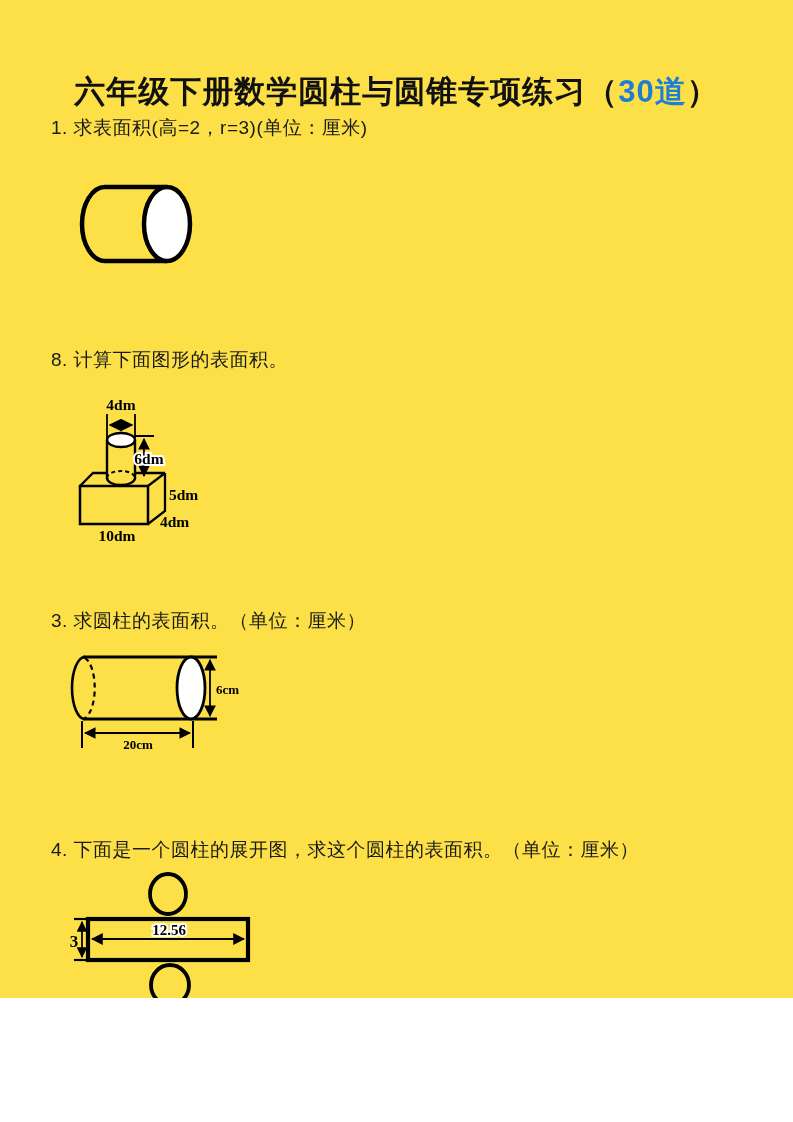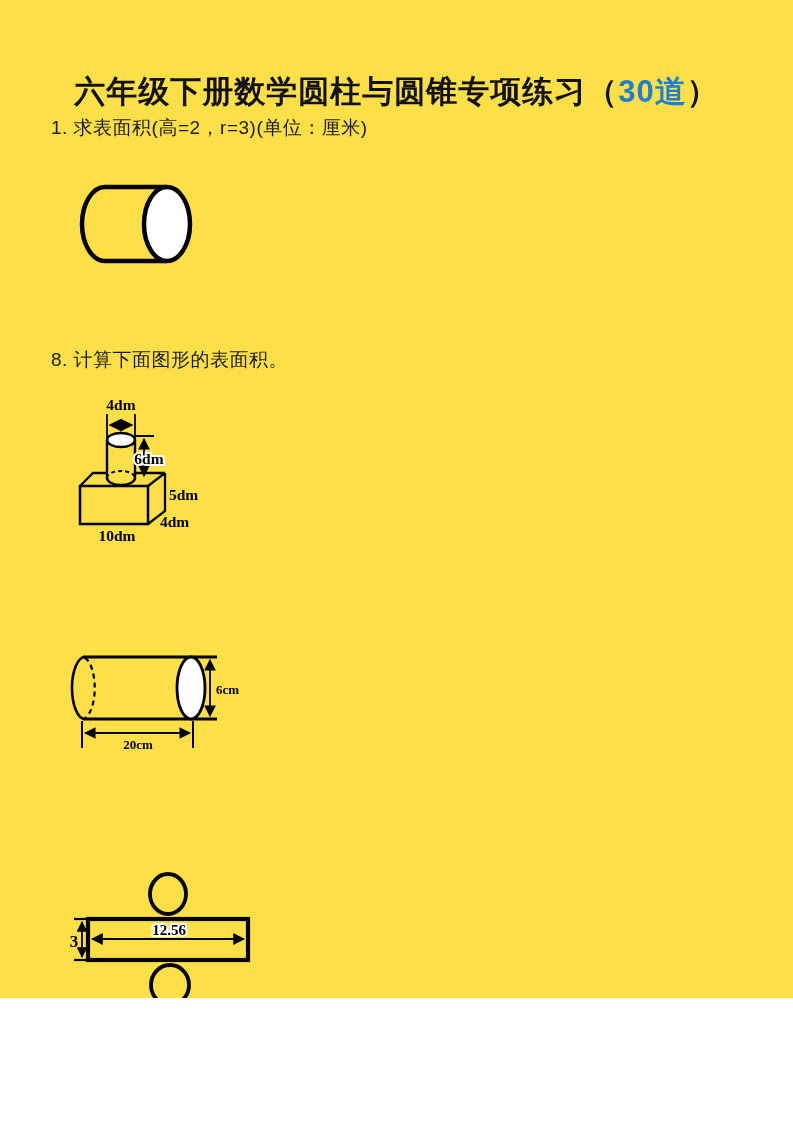--- a/index.html
+++ b/index.html
@@ -100,20 +100,21 @@
         <path d="M102 87 V125 L85 138" stroke-width="2.3"></path>
       </g>
     </g>
     <text x="58" y="24" text-anchor="middle" font-size="15.5">4dm</text>
     <text class="halo" x="86" y="78" text-anchor="middle" font-size="15.5">6dm</text>
     <text x="106" y="114" text-anchor="start" font-size="15.5">5dm</text>
     <text x="97" y="141" text-anchor="start" font-size="15.5">4dm</text>
     <text x="54" y="155" text-anchor="middle" font-size="15.5">10dm</text>
   </svg>
 
+  <p class="question q3">3. 求圆柱的表面积。（单位：厘米）</p>
 
   <svg class="fig fig3" width="182" height="112" viewBox="0 0 182 112">
     <defs>
       <marker id="m3" viewBox="0 0 10 10" refX="9" refY="5" markerWidth="6.5" markerHeight="6.5" orient="auto-start-reverse">
         <path d="M0 0 L10 5 L0 10 Z" fill="#000"></path>
       </marker>
     </defs>
     <g fill="none" stroke="#000">
       <g>
         <line x1="26" y1="12" x2="160" y2="12" stroke-width="3"></line>
@@ -128,20 +129,21 @@
       <g>
         <line x1="25" y1="76" x2="25" y2="103" stroke-width="2"></line>
         <line x1="136" y1="76" x2="136" y2="103" stroke-width="2"></line>
         <line x1="28" y1="88" x2="133" y2="88" stroke-width="1.8" marker-start="url(#m3)" marker-end="url(#m3)"></line>
       </g>
     </g>
     <text x="159" y="49" text-anchor="start" font-size="13">6cm</text>
     <text x="81" y="104" text-anchor="middle" font-size="13">20cm</text>
   </svg>
 
+  <p class="question q4">4. 下面是一个圆柱的展开图，求这个圆柱的表面积。（单位：厘米）</p>
 
   <svg class="fig fig4" width="195" height="142" viewBox="0 0 195 142">
     <defs>
       <marker id="m4" viewBox="0 0 10 10" refX="9" refY="5" markerWidth="6" markerHeight="6" orient="auto-start-reverse">
         <path d="M0 0 L10 5 L0 10 Z" fill="#000"></path>
       </marker>
     </defs>
     <g fill="none" stroke="#000">
       <ellipse cx="106" cy="22" rx="18" ry="20" stroke-width="3.8"></ellipse>
       <rect x="26" y="47" width="160" height="41" stroke-width="4.2"></rect>

